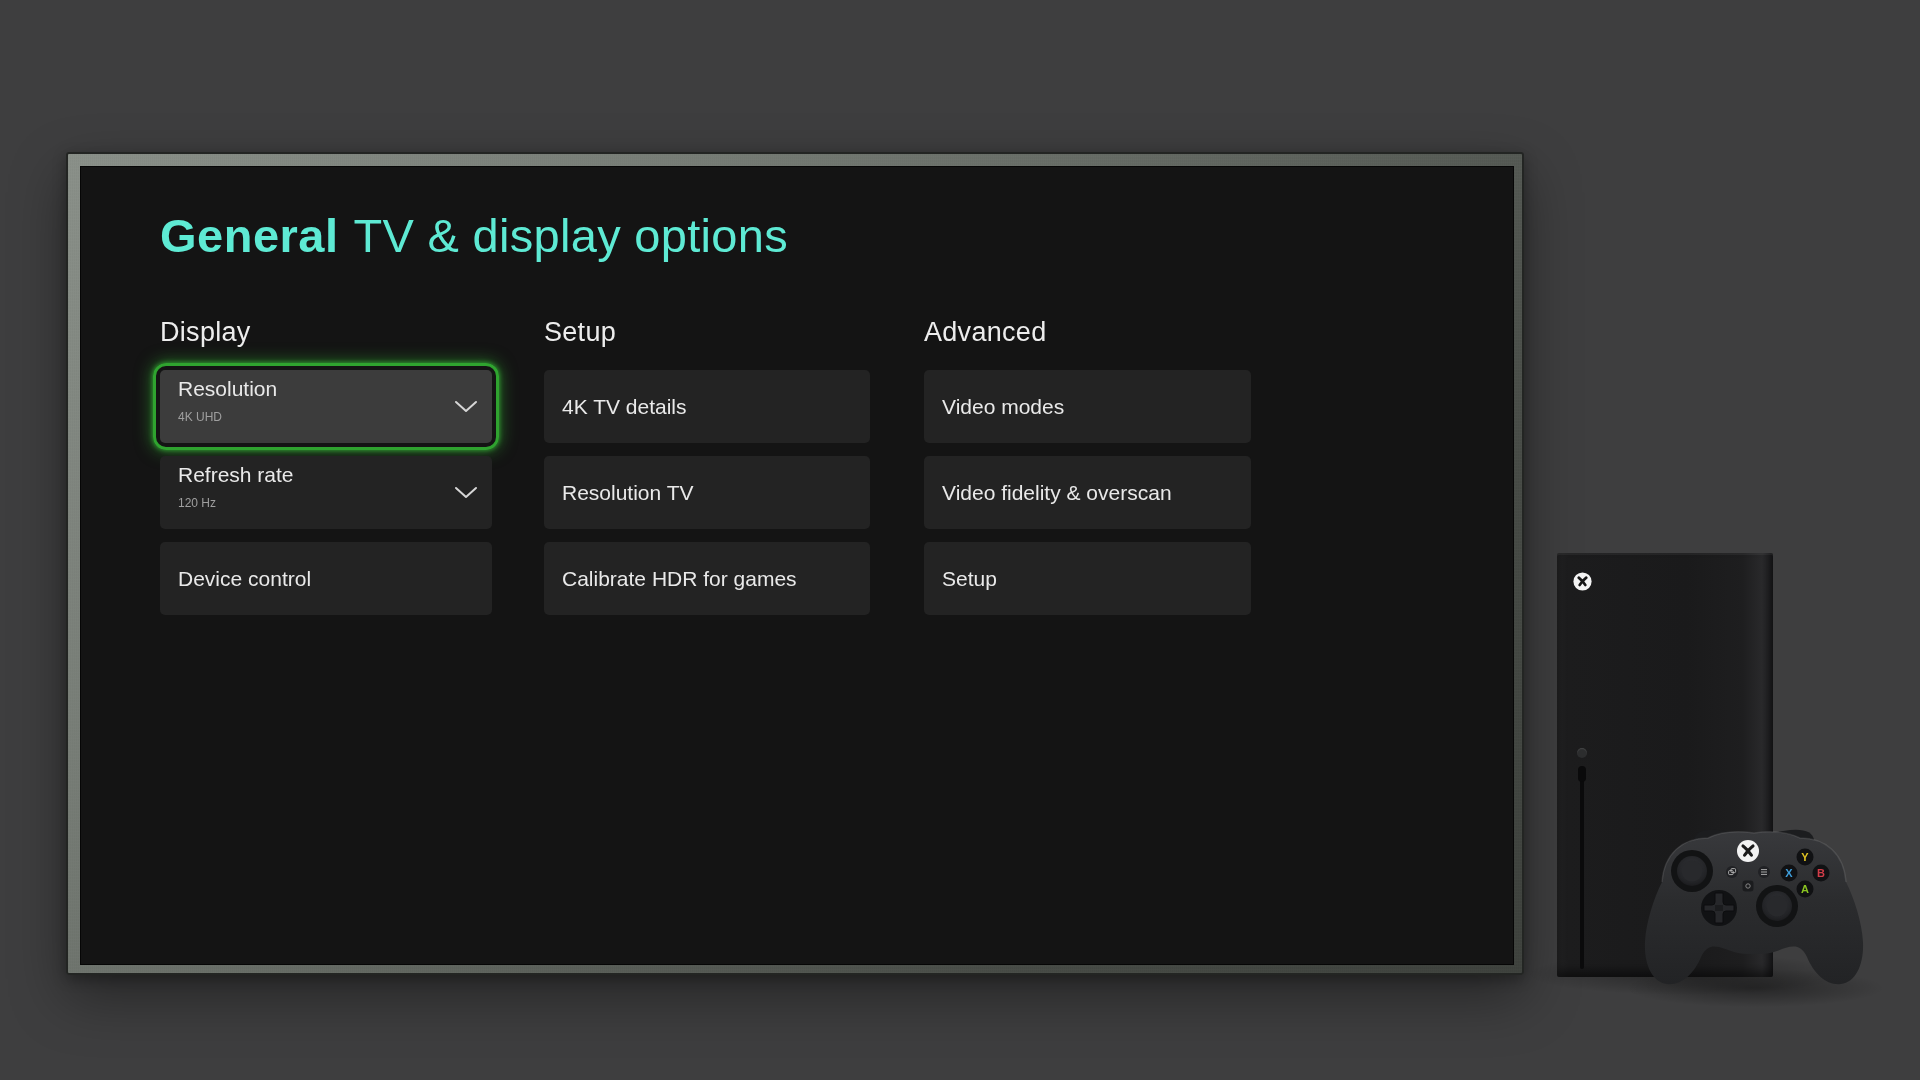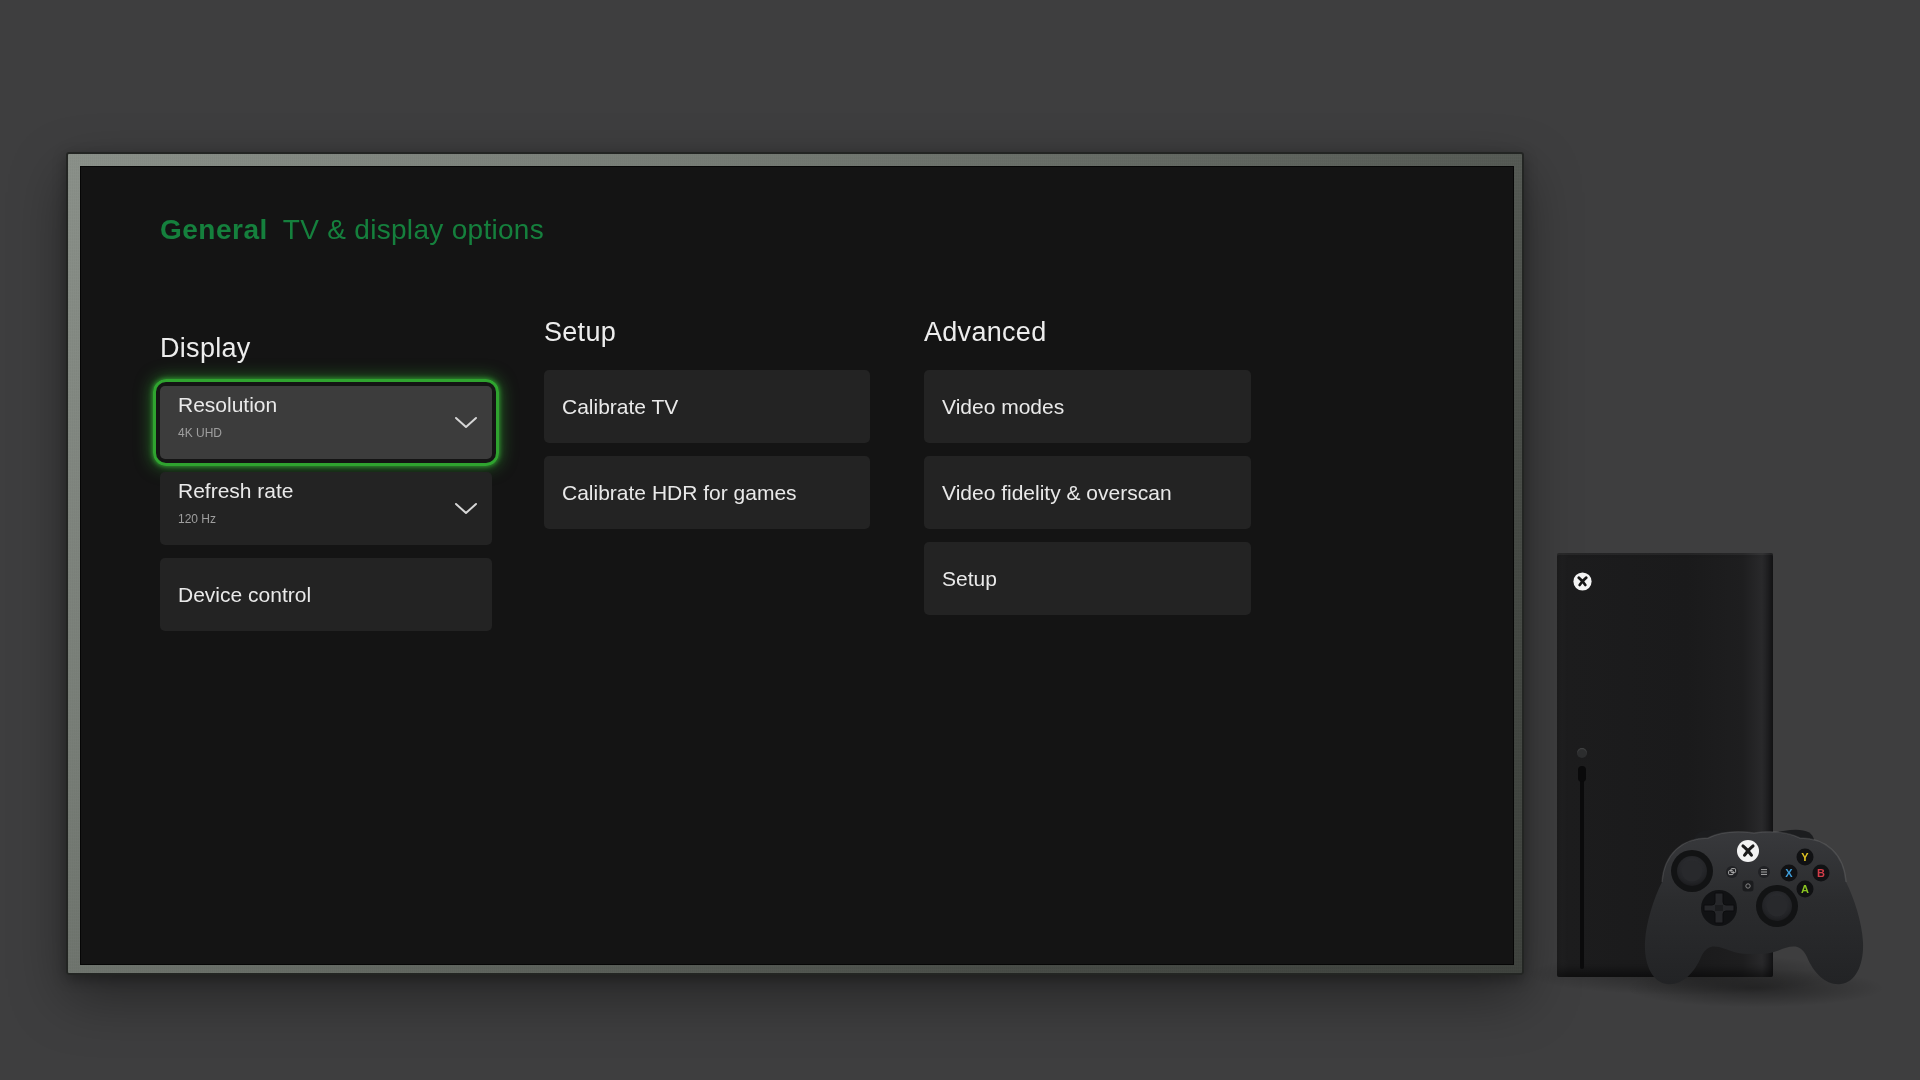--- a/index.html
+++ b/index.html
@@ -12,26 +12,26 @@
     border:2px solid #232523;border-radius:3px;
     box-shadow:0 22px 55px rgba(0,0,0,.38),0 4px 14px rgba(0,0,0,.3);}
   .tv::before{content:'';position:absolute;inset:0;pointer-events:none;opacity:.25;
     background:
       repeating-linear-gradient(0deg,rgba(255,255,255,.05) 0 1px,transparent 1px 3px),
       repeating-linear-gradient(90deg,rgba(0,0,0,.07) 0 1px,transparent 1px 2px);}
   .screen{position:absolute;left:12px;top:12px;width:1434px;height:799px;
     background:#141414;border:1px solid #060606;}
 
   
-  .page-title{position:absolute;left:79px;top:42px;font-size:28px;line-height:42px;color:#15803d;white-space:nowrap;}
+  .page-title{position:absolute;left:79px;top:48px;font-size:47px;line-height:42px;color:#5eead4;white-space:nowrap;}
   .page-title .t-bold{font-weight:700;letter-spacing:.5px;}
   .page-title .t-rest{font-weight:400;margin-left:15px;letter-spacing:.3px;}
 
   .col{position:absolute;top:148px;}
-  .col-display{left:79px;width:332px;margin-top:16px;}
+  .col-display{left:79px;width:332px;}
   .col-setup{left:463px;width:326px;}
   .col-advanced{left:843px;width:327px;}
   .col-header{font-size:27px;line-height:34px;color:#ededed;font-weight:400;margin:0 0 21px 0;letter-spacing:.3px;}
 
   .tile{position:relative;height:73px;margin-bottom:13px;background:#232323;border-radius:5px;
     display:flex;flex-direction:column;justify-content:center;padding:0 44px 0 18px;cursor:pointer;}
   .tile-label{font-size:21px;line-height:25px;color:#e9e9e9;}
   .tile-value{font-size:12px;line-height:25px;color:#9f9f9f;margin-top:4px;}
   .tile.two-line{justify-content:flex-start;padding-top:6px;}
   .tile.focused{background:#3c3c3c;}
@@ -91,21 +91,24 @@
       </div>
 
       <div class="tile">
         <div class="tile-label">Device control</div>
       </div>
     </div>
 
     <div class="col col-setup">
       <h2 class="col-header">Setup</h2>
       <div class="tile">
-        <div class="tile-label">Calibrate TV</div>
+        <div class="tile-label">4K TV details</div>
+      </div>
+      <div class="tile">
+        <div class="tile-label">Resolution TV</div>
       </div>
       <div class="tile">
         <div class="tile-label">Calibrate HDR for games</div>
       </div>
     </div>
 
     <div class="col col-advanced">
       <h2 class="col-header">Advanced</h2>
       <div class="tile">
         <div class="tile-label">Video modes</div>

